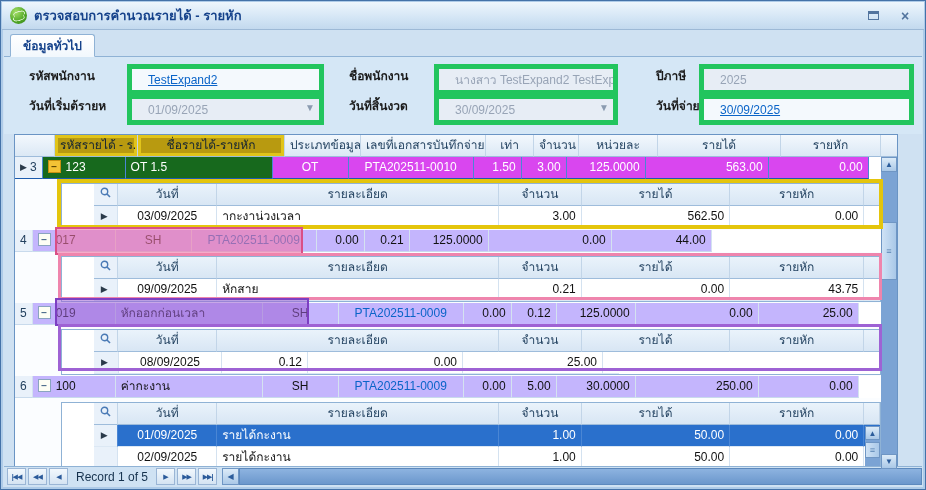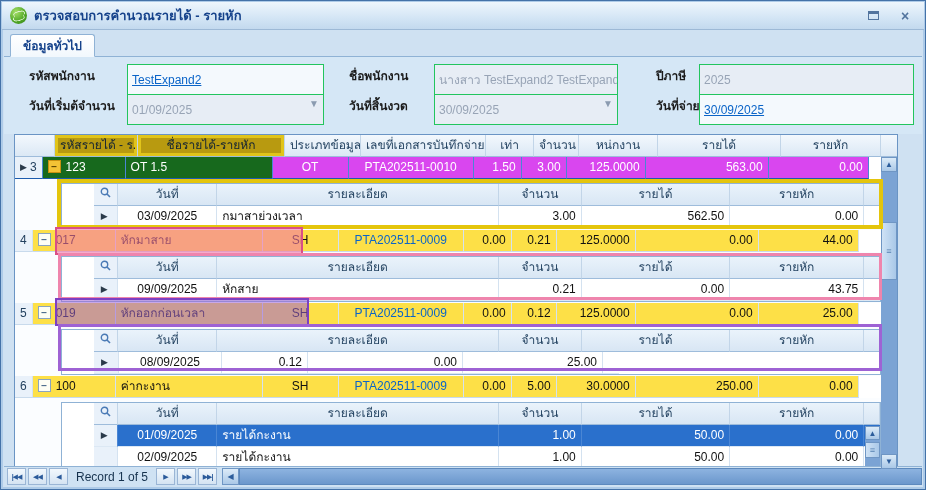--- a/index.html
+++ b/index.html
@@ -33,38 +33,38 @@
   .tabstrip{ position:absolute; left:3px; top:30px; right:3px; height:26px;
     border-bottom:1px solid #8fb2d5; }
   .tab{ position:absolute; left:6px; bottom:-1px; height:23px; padding:0 12px;
     background:linear-gradient(#ffffff,#f2f8fd); border:1px solid #8fb2d5; border-bottom:1px solid #f2f8fd;
     border-radius:3px 3px 0 0; color:#15428b; font-size:12px; font-weight:bold;
     display:flex; align-items:center; }
   
   .formarea{ position:absolute; left:3px; top:56px; right:3px; height:77px; background:#d5e7f6;text-align:center; }
   .frow{ position:absolute; height:21px; display:flex; align-items:center; }
   .flabel{ font-size:12px; color:#1b1b1b; font-weight:bold; }
-  .field{ position:absolute; height:31px; border:1px solid #22c55e; font-size:12px;
-    display:flex; align-items:center; padding:0 4px; overflow:hidden; white-space:nowrap;}
+  .field{ position:absolute; height:31px; border:5px solid #22c55e; font-size:12px;
+    display:flex; align-items:center; padding:0 16px; overflow:hidden; white-space:nowrap;}
   .field.link{ background:#f4f9fd; color:#0a64c8; text-decoration:underline; }
   .field.disabled{ background:#e7edf5; color:#98a4b6; }
   .combo-arrow{ position:absolute; right:4px; top:3px; color:#8b9bb0; font-size:10px; }
   
   .grid-wrap{ position:absolute; left:13px; top:133px; width:884px; height:336px;
     border:1px solid #6a94c4; background:#ffffff; overflow:hidden; }
   .gridbody{ position:absolute; left:0; top:0; width:866px; }
   .row{ display:flex; }
   .cell{ height:22px; line-height:21px; font-size:12px; overflow:hidden; white-space:nowrap;
     border-right:1px solid #d4e2f0; padding:0 5px; color:#111; }
   .ci{width:40px}.cc{width:83px}.cn{width:147px}.ct{width:76px}.cd{width:125px}
   .ce{width:48px}.cq{width:45px}.cu{width:79px}.cr{width:123px}.ck{width:100px}
   .hdr .cell{ background:linear-gradient(#f3f8fd,#dbe8f5); color:#1d3d5c; text-align:center;
     border-right:1px solid #c2d5e8; border-bottom:1px solid #9ebcdb; }
   .hdr .ann-gold{ background:#b89a10; box-shadow: inset 0 0 0 3px #e1c41a; color:#123; }
-  .mrow .cell{ background:#fde047; border-bottom:1px solid #c8daec; }
+  .mrow .cell{ background:#c4b5fd; border-bottom:1px solid #c8daec; }
   .mrow .ind{ background:#e9f1fa; text-align:center; color:#23415f; }
   .mrow.sel .cell{ background:#d946ef; color:#fff; border-right-color:#4a86d4; border-bottom-color:#1d5cae;}
   .mrow.sel .ind{ background:#e9f1fa; color:#23415f; }
   .mrow .ann-green{ background:#17691d !important; color:#fff !important; }
   .num{ text-align:right; } .ctr{ text-align:center; }
   .doclink{ color:#0a64c8; }
   .mrow.sel .doclink{ color:#ffffff; }
   .expbtn{ display:inline-block; width:13px; height:13px; line-height:11px; text-align:center;
     border:1px solid #8aa4c0; background:#fdfef4; color:#4a6a8a; font-size:10px; font-weight:bold;
     vertical-align:middle; margin-right:5px; margin-top:-3px; }
@@ -150,21 +150,21 @@
         <span>นางสาว TestExpand2 TestExpand2</span>
       </div>
     <div class="frow" style="left:652px; top:8px;">
         <span class="flabel">ปีภาษี</span>
       </div>
     <div class="field disabled" style="left:695px; top:7px; width:215px;">
         <span>2025</span>
       </div>
 
     <div class="frow" style="left:25px; top:38px;">
-        <span class="flabel">วันที่เริ่มต้จำนวน</span>
+        <span class="flabel">วันที่เริ่มต้รายห</span>
       </div>
     <div class="field disabled" style="left:123px; top:37px; width:197px;">
         <span>01/09/2025</span>
         <span class="combo-arrow">▼</span>
       </div>
     <div class="frow" style="left:345px; top:38px;">
         <span class="flabel">วันที่สิ้นงวด</span>
       </div>
     <div class="field disabled" style="left:430px; top:37px; width:184px;">
         <span>30/09/2025</span>
@@ -182,21 +182,21 @@
     <div class="gridbody">
 
       <div class="row hdr">
         <div class="cell ci"></div>
         <div class="cell cc ann-gold">รหัสรายได้ - ร...</div>
         <div class="cell cn ann-gold">ชื่อรายได้-รายหัก</div>
         <div class="cell ct">ประเภทข้อมูล</div>
         <div class="cell cd">เลขที่เอกสารบันทึกจ่าย</div>
         <div class="cell ce">เท่า</div>
         <div class="cell cq">จำนวน</div>
-        <div class="cell cu">หน่กงาน</div>
+        <div class="cell cu">หน่วยละ</div>
         <div class="cell cr">รายได้</div>
         <div class="cell ck">รายหัก</div>
       </div>
 
       <div class="row mrow sel">
         <div class="cell ind"><span class="rowarrow">▶</span><span>3</span></div>
         <div class="cell cc ann-green"><span class="expbtn hot">−</span><span>123</span></div>
         <div class="cell cn ann-green">OT 1.5</div>
         <div class="cell ct ctr">OT</div>
         <div class="cell cd ctr"><span class="doclink">PTA202511-0010</span></div>
@@ -217,33 +217,32 @@
             <div class="dcell dd">วันที่</div>
             <div class="dcell ds">รายละเอียด</div>
             <div class="dcell dq">จำนวน</div>
             <div class="dcell dr">รายได้</div>
             <div class="dcell dk">รายหัก</div>
             <div class="dcell db"></div>
           </div>
           <div class="row drow">
             <div class="dcell dm"><span class="rowarrow">▶</span></div>
             <div class="dcell dd ctr">03/09/2025</div>
-            <div class="dcell ds">กมาสาย่วงเวลา</div>
+            <div class="dcell ds">ากะงาน่วงเวลา</div>
             <div class="dcell dq num">3.00</div>
             <div class="dcell dr num">562.50</div>
             <div class="dcell dk num">0.00</div>
             <div class="dcell db"></div>
           </div>
         </div>
       </div>
 
       <div class="row mrow">
         <div class="cell ind">4</div>
         <div class="cell cc"><span class="expbtn">−</span><span>017</span></div>
-        <div class="cell cn">หักมาสาย</div>
         <div class="cell ct ctr">SH</div>
         <div class="cell cd ctr"><span class="doclink">PTA202511-0009</span></div>
         <div class="cell ce num">0.00</div>
         <div class="cell cq num">0.21</div>
         <div class="cell cu num">125.0000</div>
         <div class="cell cr num">0.00</div>
         <div class="cell ck num">44.00</div>
       </div>
 
       <div class="detail">

